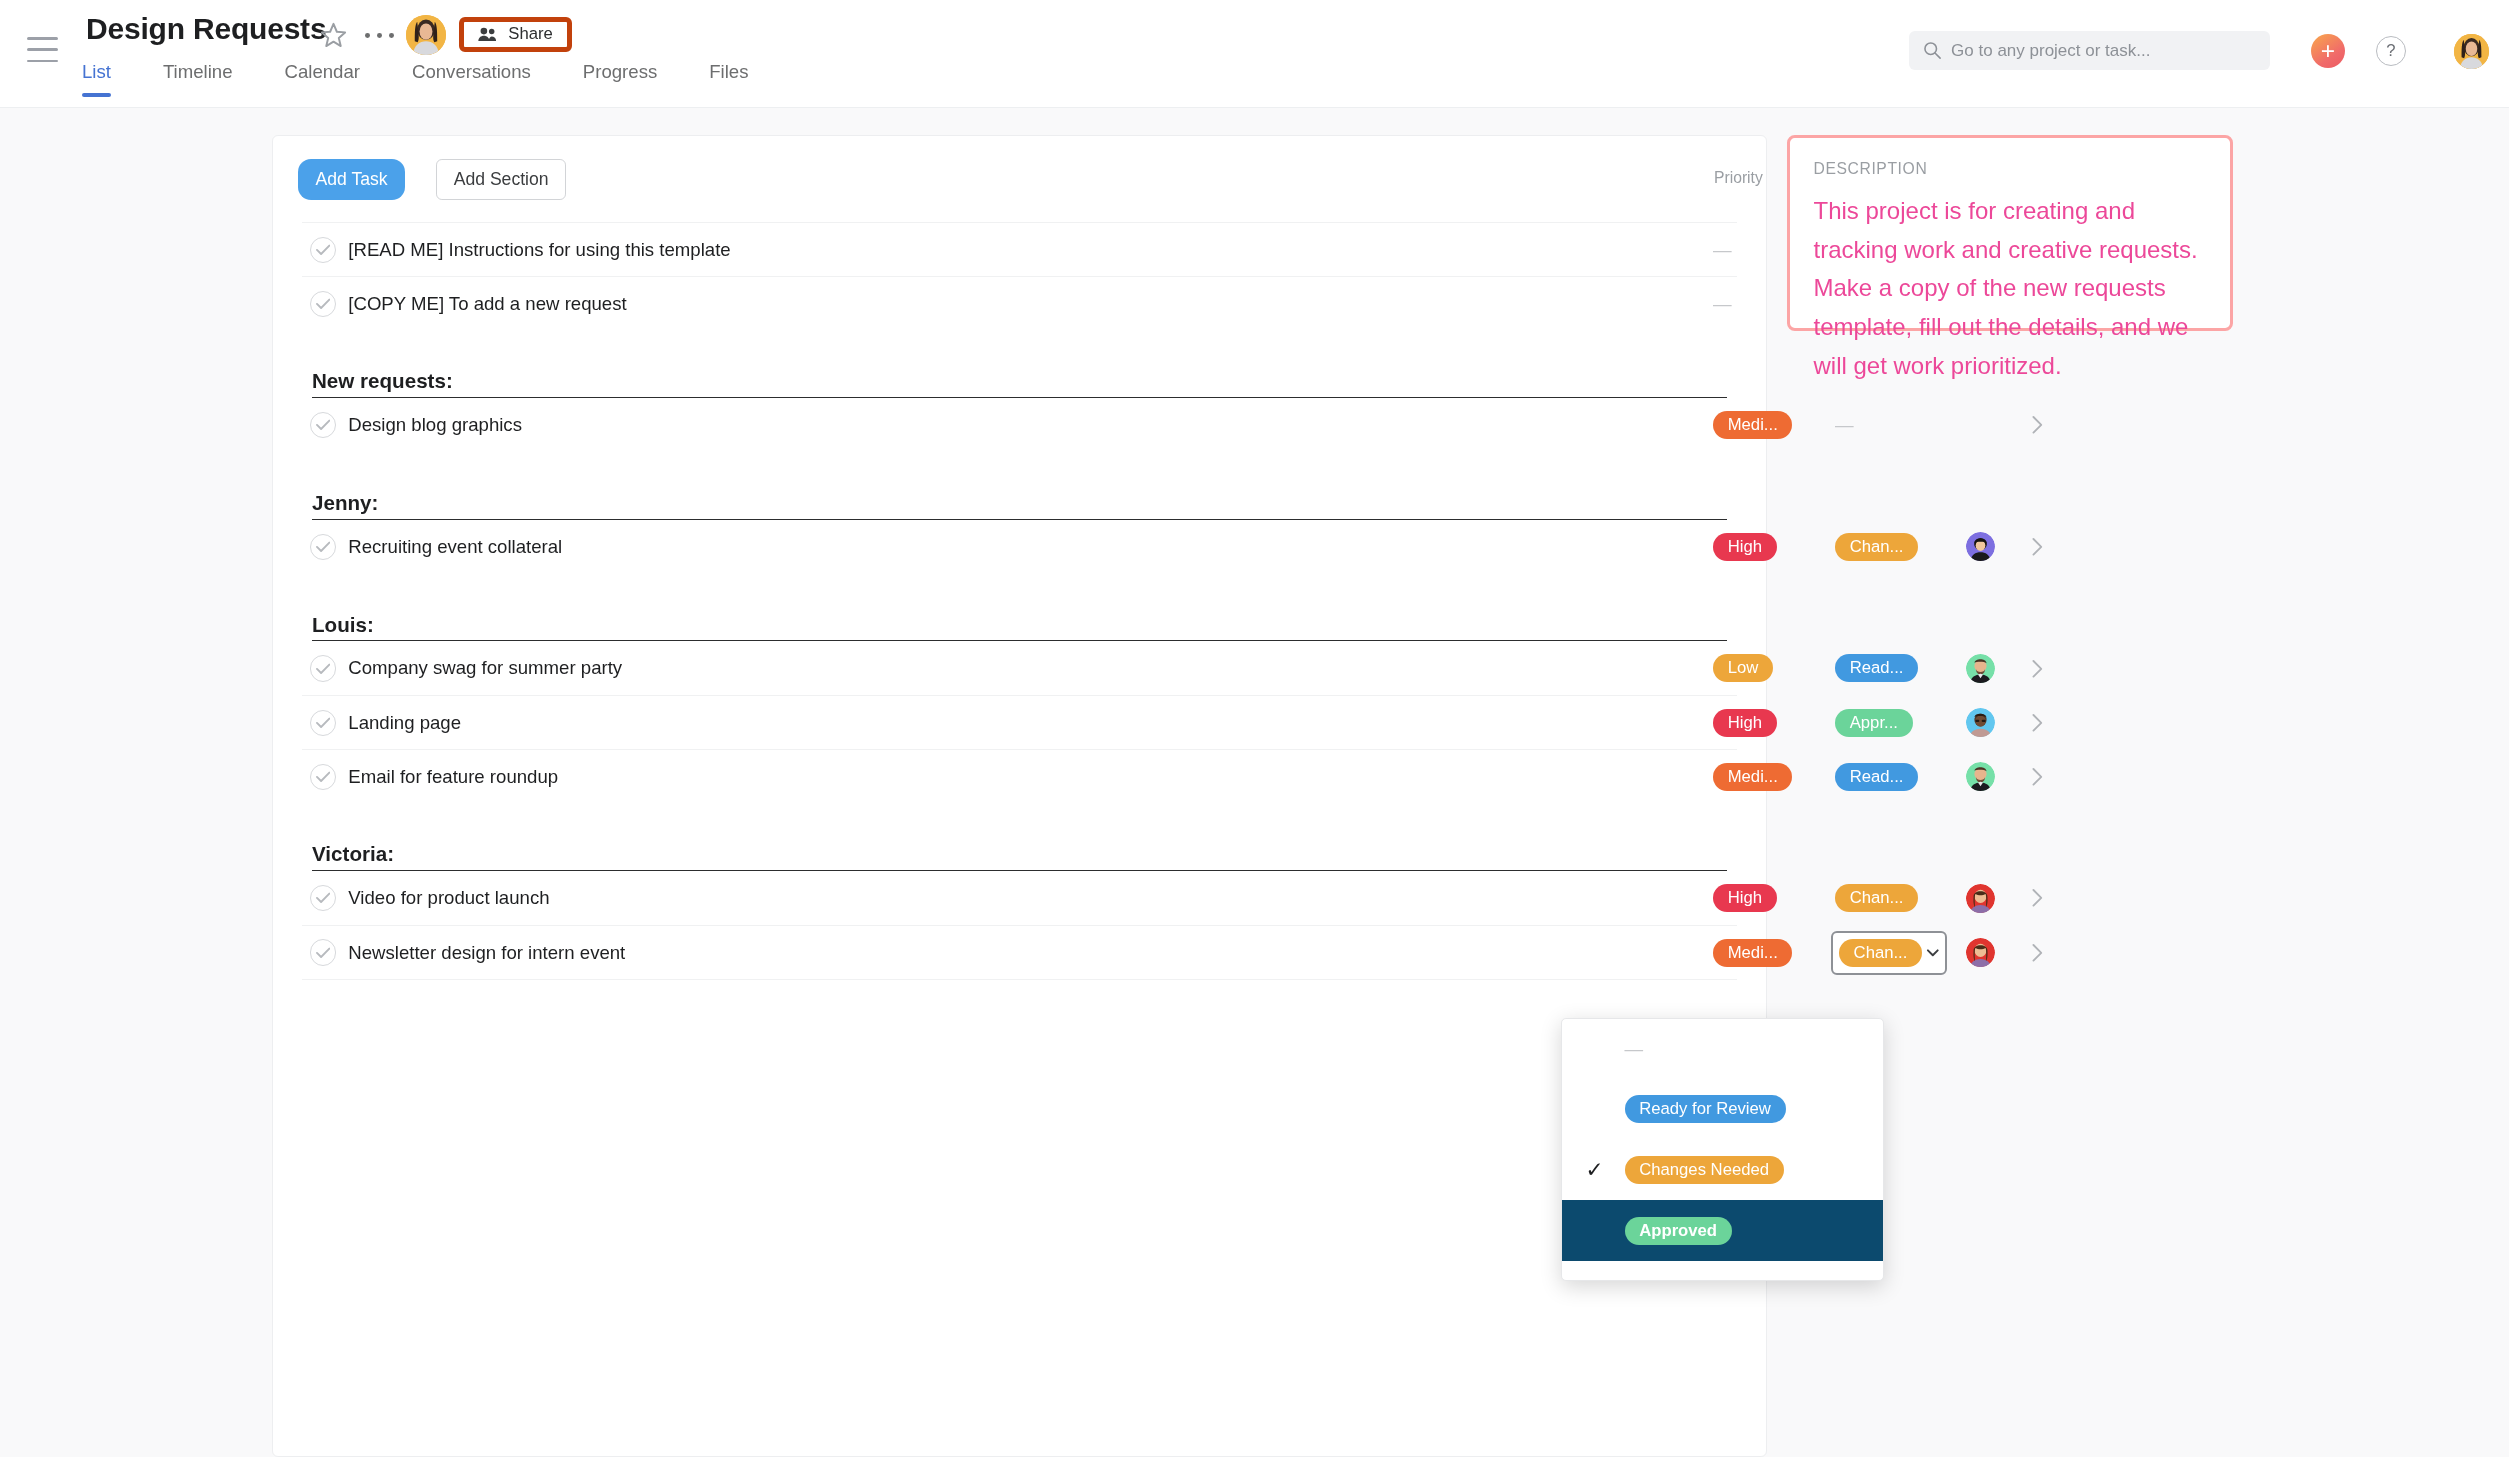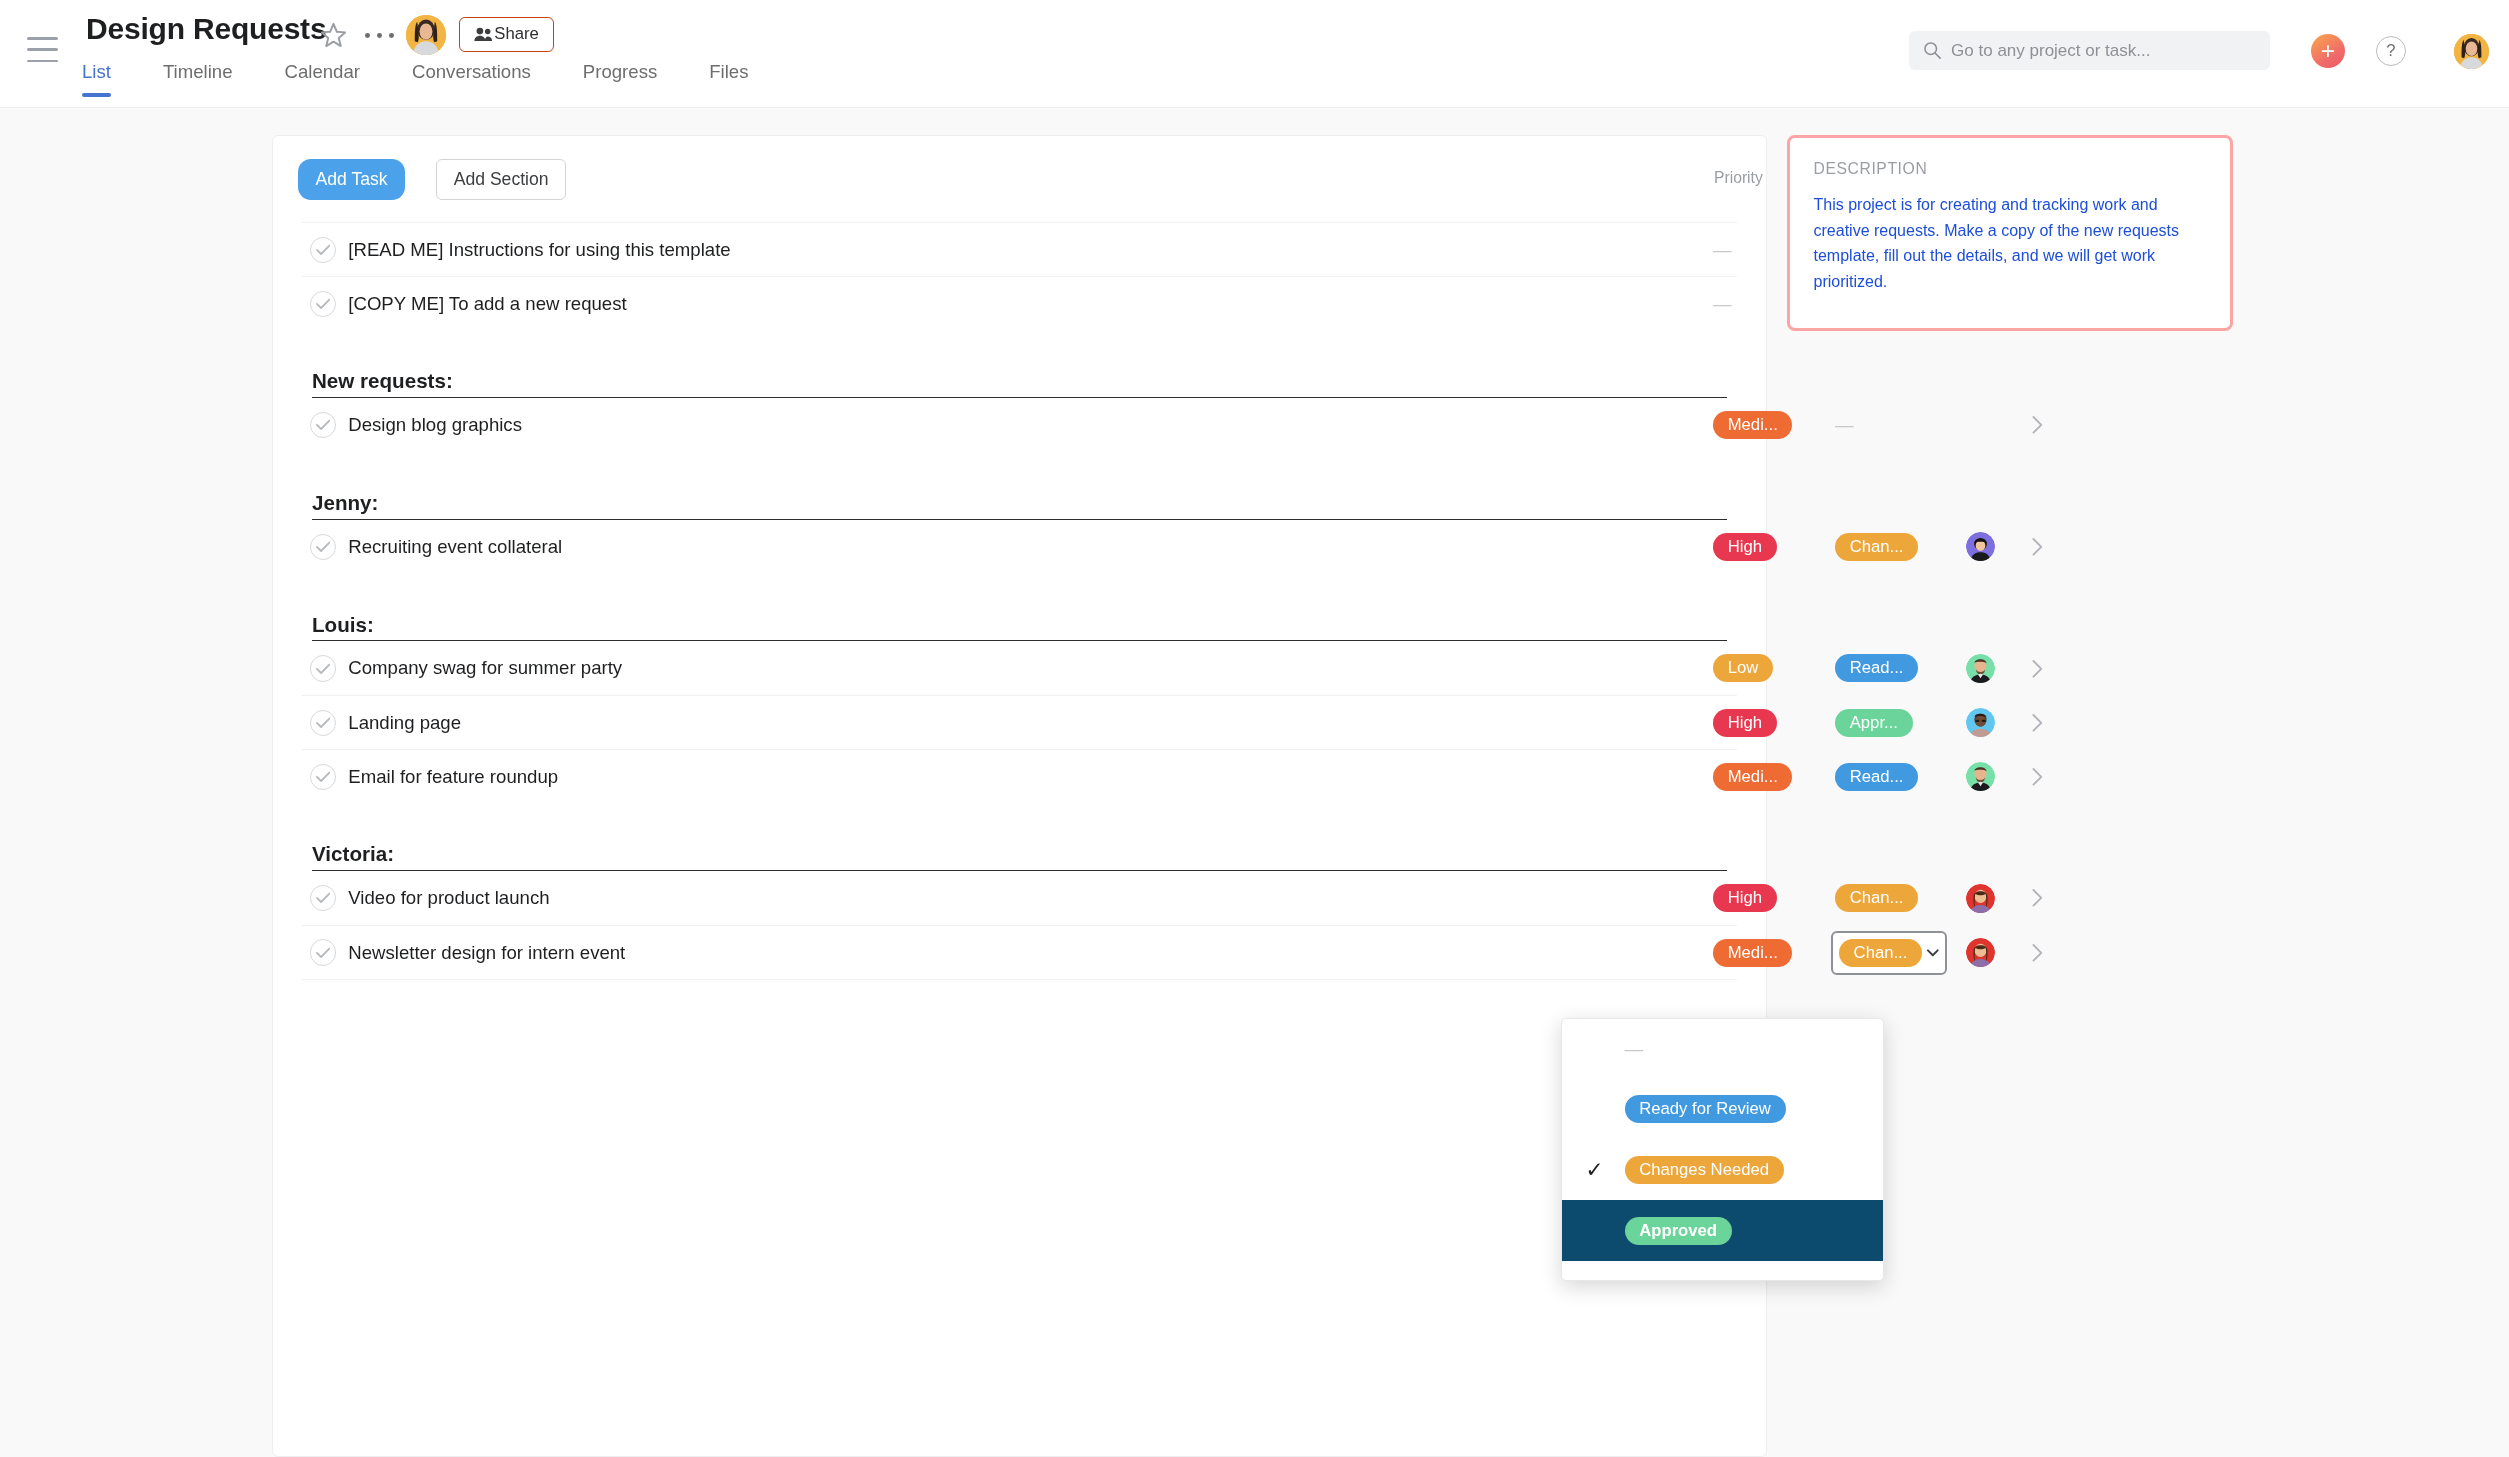--- a/index.html
+++ b/index.html
@@ -35,22 +35,22 @@
     display: flex; align-items: center; justify-content: space-between; cursor: pointer;
   }
   .dots-icon b { width: 4.9px; height: 4.9px; border-radius: 50%; background: #6d6e6f; display:block; }
 
   .owner-avatar {
     position: absolute; left: 406px; top: 14.7px; width: 40px; height: 40px;
     border-radius: 50%; overflow: hidden; background: #f2b544;
   }
   .share-btn {
     position: absolute; left: 459px; top: 16.7px; height: 35px; padding: 0 13.7px;
-    border: 1px solid #c2410c; border-radius: 5.9px; background: #fff;
-    display: flex; align-items: center; gap: 2px; cursor: pointer;
+    border: 5px solid #c2410c; border-radius: 5.9px; background: #fff;
+    display: flex; align-items: center; gap: 12px; cursor: pointer;
     font-size: 16.7px; color: #2e2f31;
   }
 
   
   .search-box {
     position: absolute; left: 1909px; top: 31px; width: 361px; height: 39px;
     background: #f1f2f4; border-radius: 5.9px; display: flex; align-items: center;
     padding: 0 13.7px; gap: 9.8px; cursor: text;
   }
   .search-box .ph { font-size: 17px; color: #8d9197; white-space: nowrap; }
@@ -176,21 +176,21 @@
   .dd-item.highlight { background: #0c4a6e; font-weight: bold; }
   .dd-item.highlight .pill { }
 
   
   .desc-card {
     position: absolute; left: 1787px; top: 27.4px; width: 446px; height: 196px;
     background: #ffffff; border: 3px solid #fca5a5; border-radius: 7.8px;
     padding: 21.6px 23.5px;
   }
   .desc-label { font-size: 15.7px; color: #9a9ea3; letter-spacing: 0.6px; margin-bottom: 13.7px; }
-  .desc-body { font-size: 16px; line-height: 1.62; color: #1d4ed8; }
+  .desc-body { font-size: 24px; line-height: 1.62; color: #ec4899; }
 
   svg { display: block; }
 </style>
 </head>
 <body>
 
 <div class="topbar">
 
   <div class="hamburger">
     <i></i>

